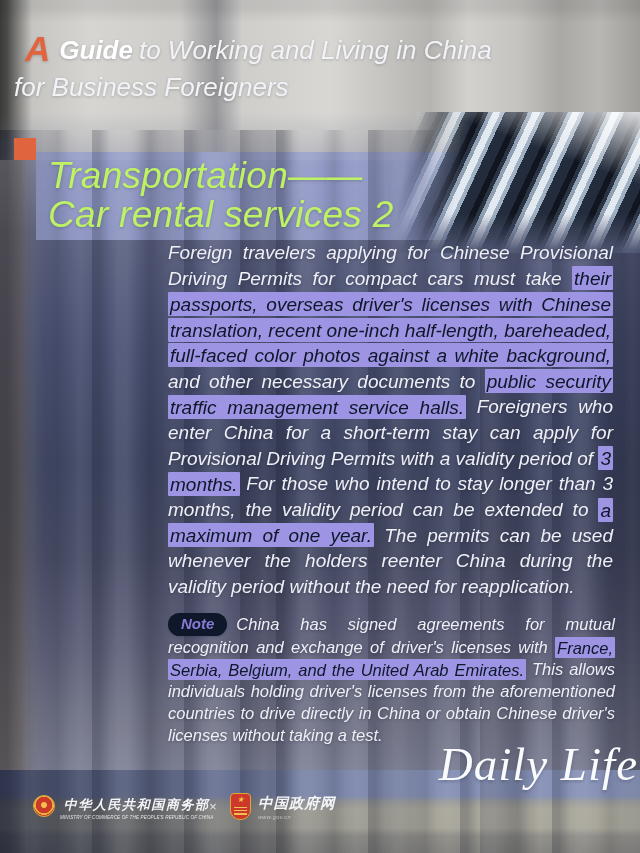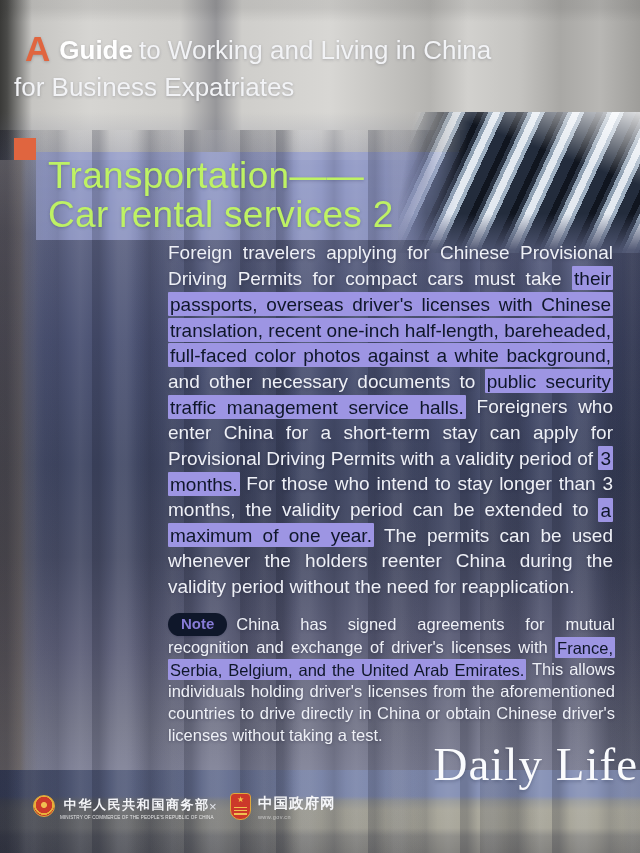--- a/index.html
+++ b/index.html
@@ -1,21 +1,21 @@
 <!DOCTYPE html>
 <html style="--accent: #e0653f; --hl: #9d95e3; --note: #877bd6;"><head>
 <meta charset="utf-8">
 <style>
   html,body{margin:0;padding:0;background:#222;}
   .poster{
     position:relative;width:640px;height:853px;overflow:hidden;
     font-family:"Liberation Sans",sans-serif;
     background:#4c5374;
   }
-  .poster *{box-sizing:border-box;}
+  .poster *{box-sizing:border-box;font-style:italic;}
 
   
   .bg-top{
     position:absolute;left:0;top:0;width:640px;height:160px;
     background:
       linear-gradient(180deg, rgba(40,40,40,0.10) 0 8px, rgba(0,0,0,0) 22px 70%, rgba(95,100,128,0.30) 100%),
       linear-gradient(90deg,
         #3a3a38 0px,#4a4a48 7px,#c6c5c2 32px,#d6d5d2 90px,#cecdca 180px,
         #97979a 216px,#cfcecb 242px,#d8d7d4 330px,#b5b4b1 430px,#d2d1ce 468px,
         #c4c3c0 520px,#a9a8a5 560px,#b8b7b4 600px,#9e9d9a 640px);
@@ -149,21 +149,21 @@
 
   <div class="banner"></div>
   <div class="bg-streaks"></div>
   <div class="cars"></div>
   <div class="orange-square"></div>
 
   <div class="hdr">
     <div class="hdr-line1">
       <span class="hdr-a">A</span><span class="hdr-bold">Guide</span><span>to Working and Living in China</span>
     </div>
-    <div class="hdr-line2">for Business Expatriates</div>
+    <div class="hdr-line2">for Business Foreigners</div>
   </div>
 
   <div class="section-title">
     <div>Transportation——</div>
     <div>Car rental services 2</div>
   </div>
 
   <div class="body-text"><span>Foreign travelers applying for Chinese Provisional Driving Permits for compact cars must take </span><span class="hl">their passports, overseas driver's licenses with Chinese translation, recent one-inch half-length, bareheaded, full-faced color photos against a white background,</span><span> and other necessary documents to </span><span class="hl">public security traffic management service halls.</span><span> Foreigners who enter China for a short-term stay can apply for Provisional Driving Permits with a validity period of </span><span class="hl">3 months.</span><span> For those who intend to stay longer than 3 months, the validity period can be extended to </span><span class="hl">a maximum of one year.</span><span> The permits can be used whenever the holders reenter China during the validity period without the need for reapplication.</span></div>
 
   <div class="note">

